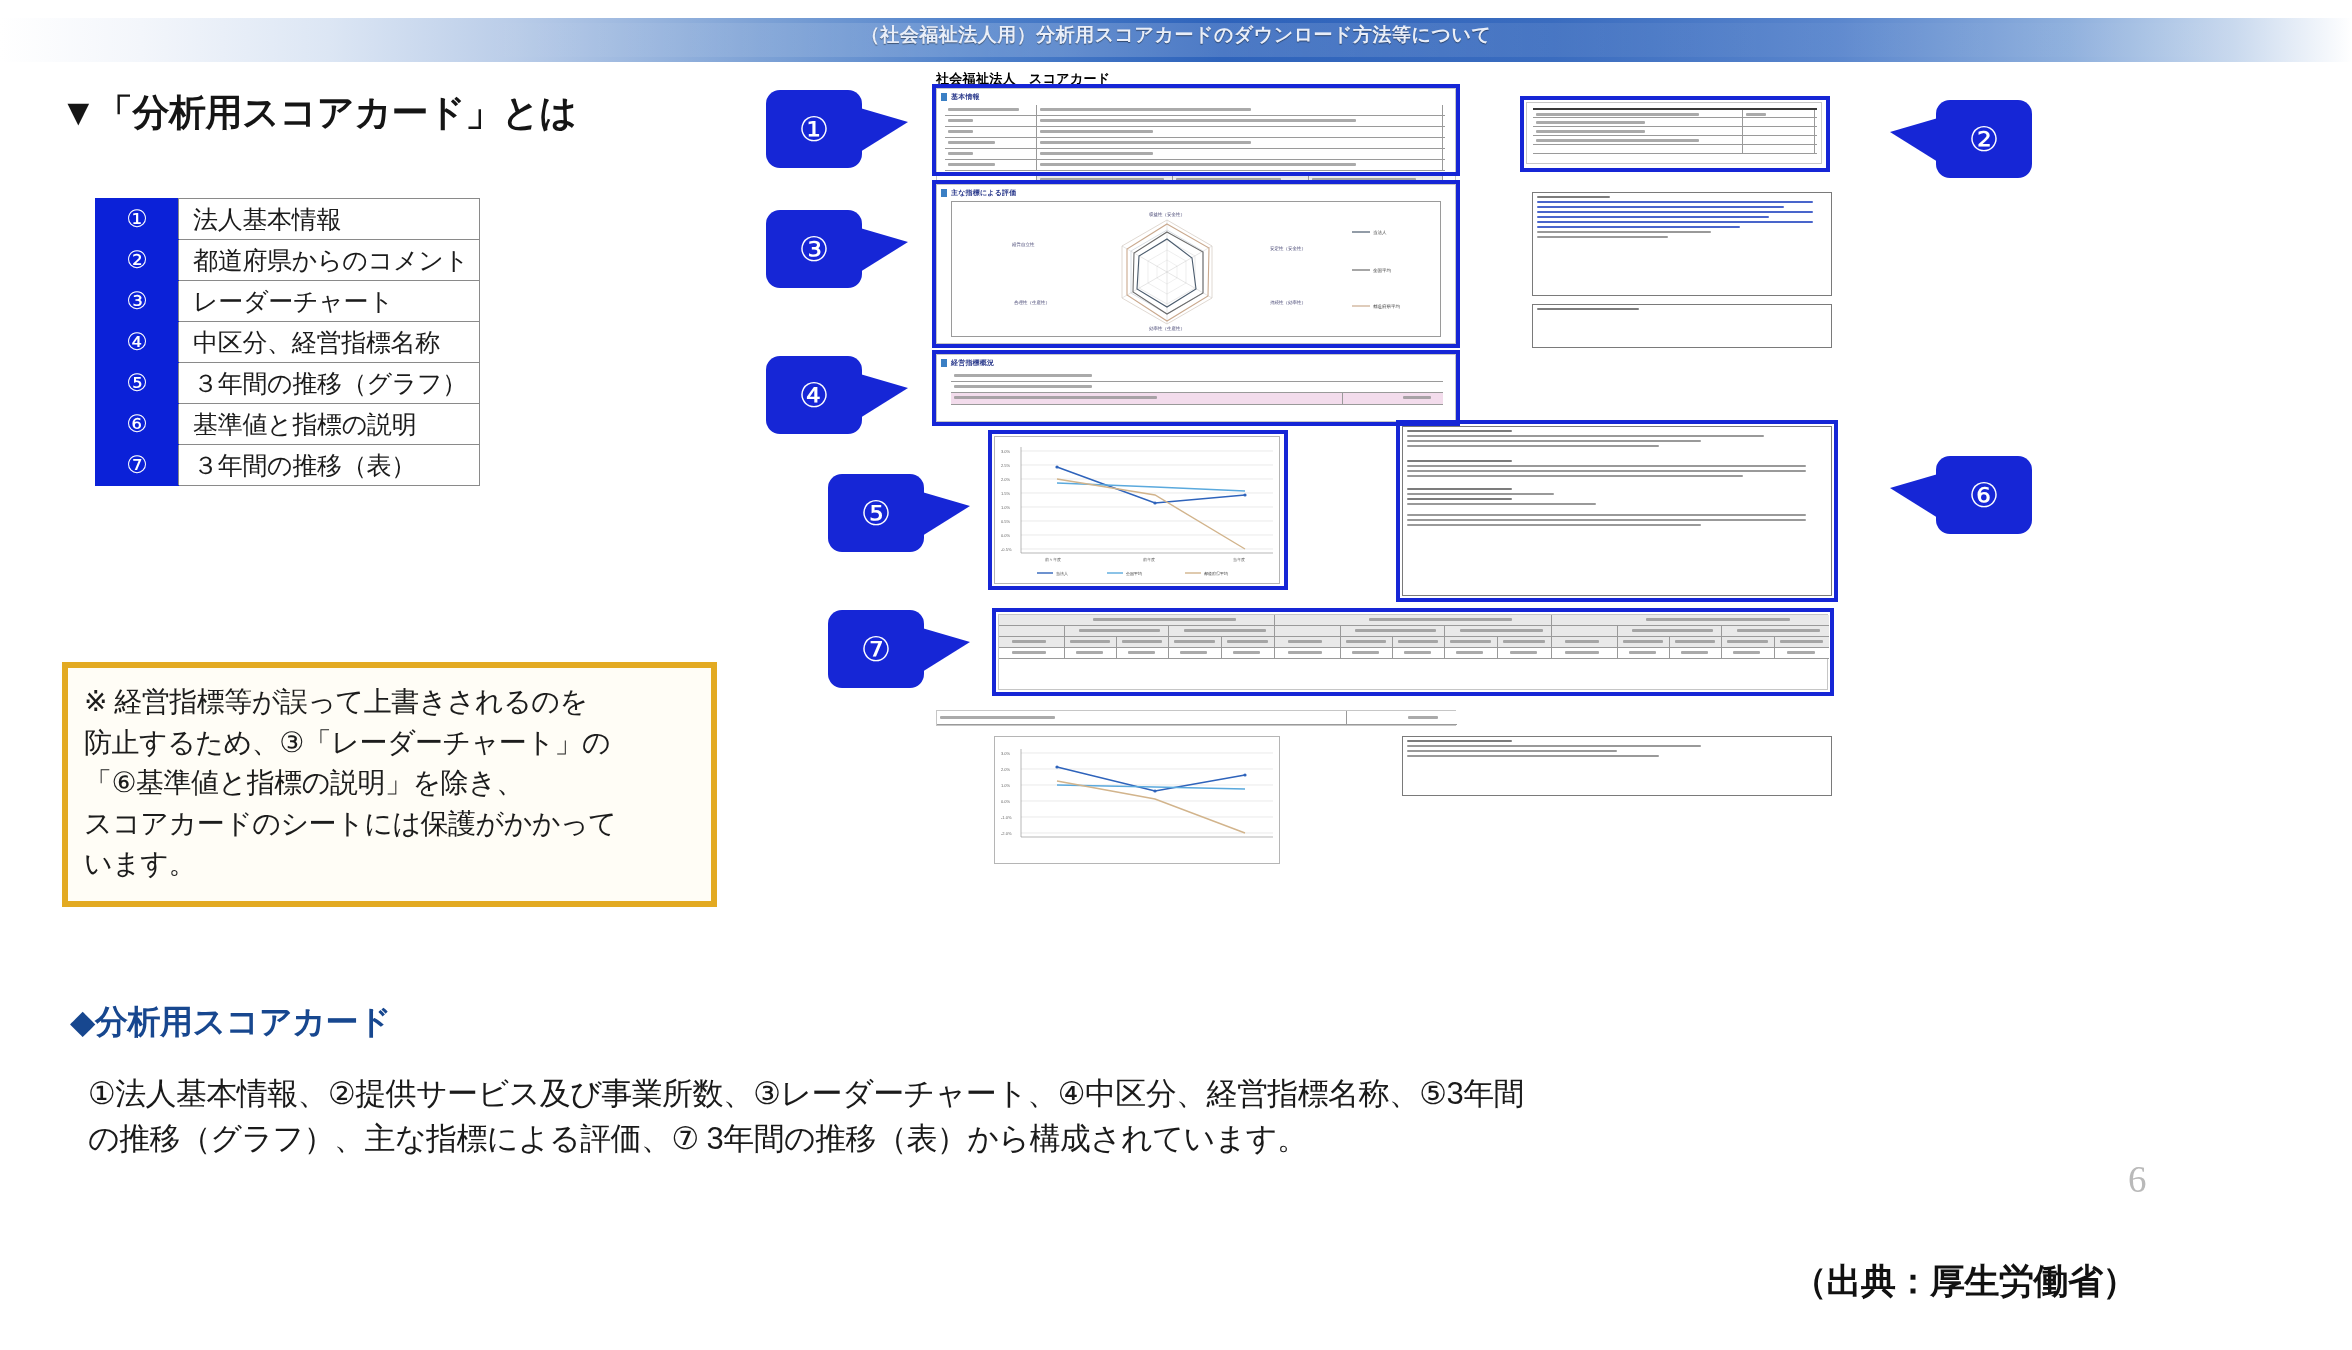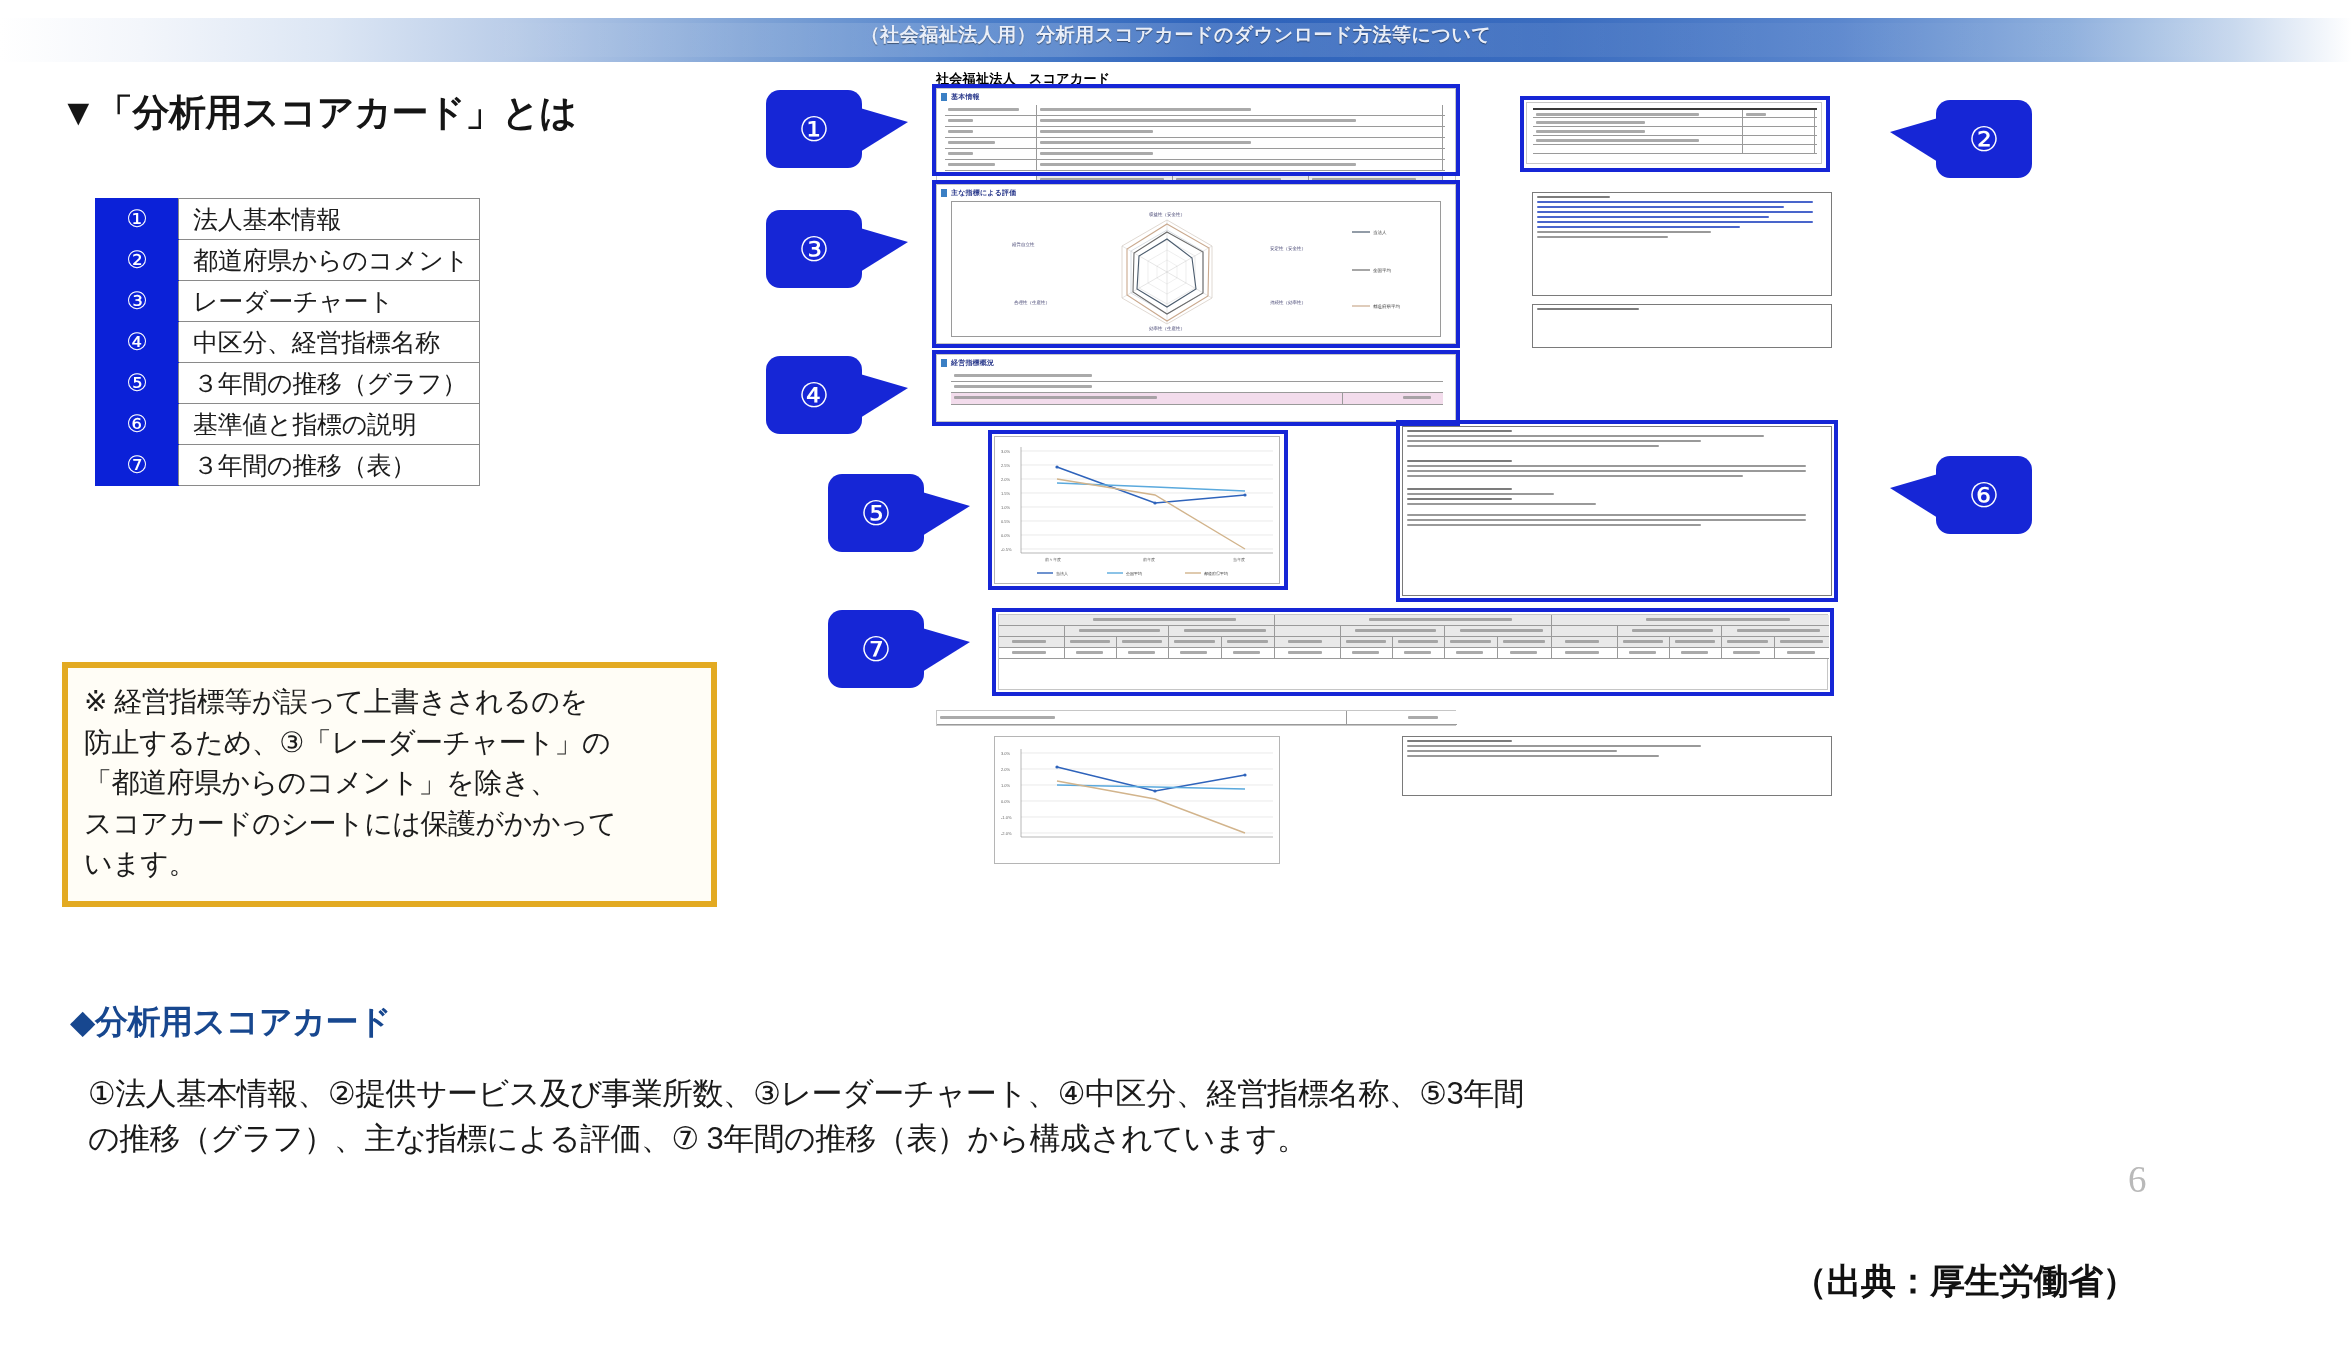--- a/index.html
+++ b/index.html
@@ -226,21 +226,21 @@
     <tr>
       <td class="num">⑦</td>
       <td class="lbl">３年間の推移（表）</td>
     </tr>
   </tbody>
 </table>
 
 <div class="note-box">
   <div class="note-line">※ 経営指標等が誤って上書きされるのを</div>
   <div class="note-line">防止するため、③「レーダーチャート」の</div>
-  <div class="note-line">「都道府県からのコメント」を除き、</div>
+  <div class="note-line">「⑥基準値と指標の説明」を除き、</div>
   <div class="note-line">スコアカードのシートには保護がかかって</div>
   <div class="note-line">います。</div>
 </div>
 
 <div class="sec-head">◆分析用スコアカード</div>
 <div class="body-para">
   <div>①法人基本情報、②提供サービス及び事業所数、③レーダーチャート、④中区分、経営指標名称、⑤3年間</div>
   <div>の推移（グラフ）、主な指標による評価、⑦ 3年間の推移（表）から構成されています。</div>
 </div>
 <div class="page-no">6</div>

